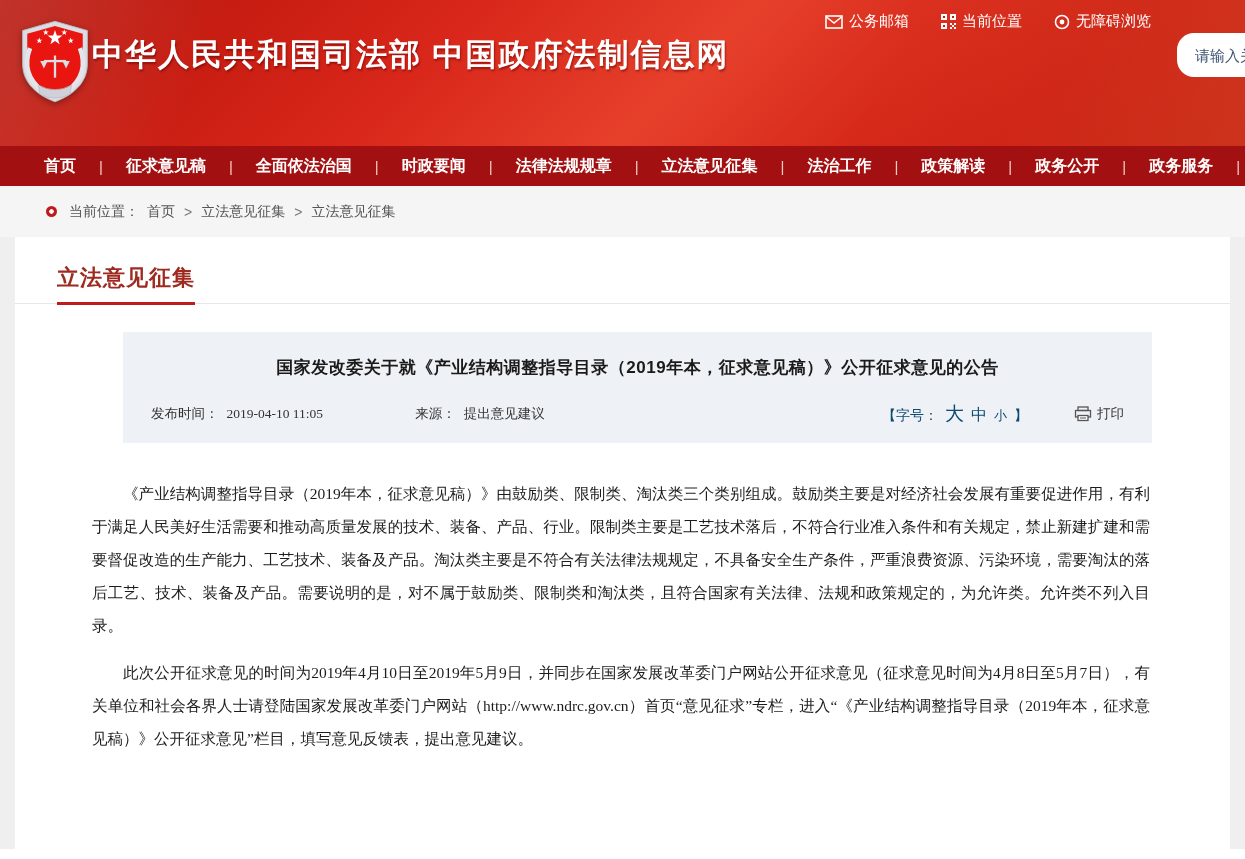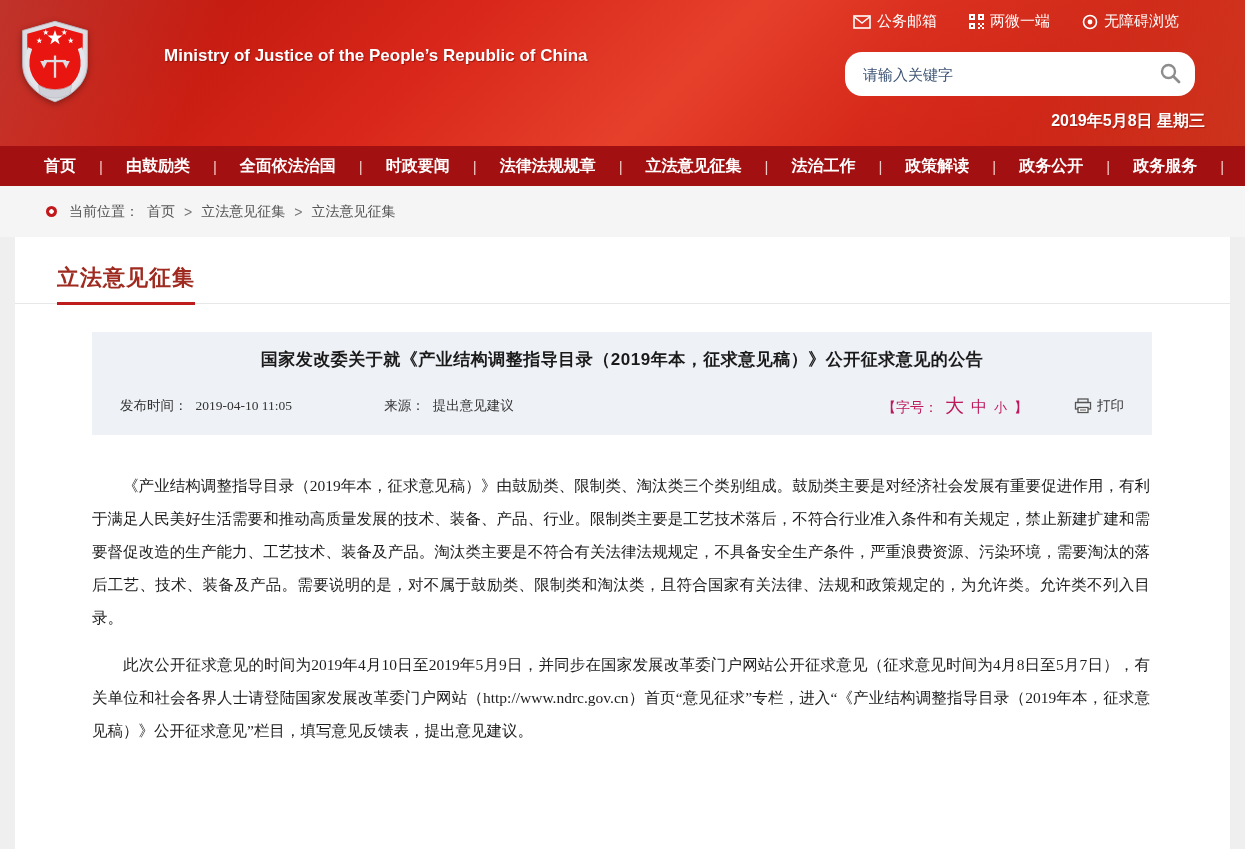--- a/index.html
+++ b/index.html
@@ -15,21 +15,21 @@
       linear-gradient(135deg,#b51208 0%, #d8261a 34%, #e6402b 55%, #cc1a10 82%, #c01208 100%);
   }
   .emblem{ position:absolute; left:18px; top:20px; width:74px; height:84px;
            filter:drop-shadow(0 2px 3px rgba(0,0,0,.35)); }
   .title-block{ position:absolute; left:92px; top:34px; color:#fff; }
   .site-title{ font-size:31px; font-weight:bold; letter-spacing:2px;
                text-shadow:1px 2px 2px rgba(100,0,0,.5); white-space:nowrap; }
   .site-subtitle{ font-size:17px; font-weight:bold; margin-top:12px; padding-left:72px;
                   text-shadow:1px 1px 1px rgba(100,0,0,.5); }
   .header-right{ position:absolute; right:40px; top:12px; width:380px;
-                 display:flex; flex-direction:column; align-items:flex-end; color:#fff; }
+                 display:flex; flex-direction:row; align-items:flex-start; color:#fff; }
   .top-links{ display:flex; gap:32px; margin-right:26px; }
   .top-link{ display:flex; align-items:center; gap:6px; font-size:15px; cursor:pointer; white-space:nowrap; }
   .top-link svg{ display:block; }
   .search-bar{ margin-top:21px; margin-right:10px; width:350px; height:44px;
                background:#fff; border-radius:17px; display:flex; align-items:center;
                padding:0 12px 0 18px; }
   .search-input{ flex:1; border:none; outline:none; font-size:15px; color:#3d5374;
                  background:transparent; font-family:"Liberation Sans",sans-serif; }
   .search-input::placeholder{ color:#3d5374; opacity:1; }
   .search-btn{ background:none; border:none; cursor:pointer; padding:2px; }
@@ -54,28 +54,28 @@
 
   
   .main-wrap{ background:#efefef; padding:0 15px; }
   .panel{ background:#fff; min-height:612px; padding-bottom:4px; }
 
   .section-head{ padding:26px 0 0 42px; border-bottom:1px solid #e7e7e7; }
   .section-title{ display:inline-block; color:#9e2a20; font-size:22px; font-weight:bold;
                   letter-spacing:1px; padding-bottom:9px; border-bottom:3px solid #bf1d1d;
                   margin-bottom:-2px; }
 
-  .article-head{ margin:28px 78px 0 77px; background:#eef1f6; padding:16px 28px 16px; }
+  .article-head{ margin:28px 78px 0 108px; background:#eef1f6; padding:24px 28px 16px; }
   .article-title{ text-align:center; font-size:17px; font-weight:bold; color:#1a1a1a; letter-spacing:.5px; }
   .meta-row{ display:flex; align-items:center; margin-top:22px;
              font-family:"Liberation Serif", serif; font-size:13.5px; color:#333; }
   .meta-item{ white-space:nowrap; }
   .meta-source{ margin-left:92px; }
   .meta-right{ margin-left:auto; display:flex; align-items:center; }
-  .fontsize-group{ display:flex; align-items:baseline; gap:7px; color:#be185d; }
+  .fontsize-group{ display:flex; align-items:baseline; gap:7px; color:#0c4a6e; }
   .fs-bracket{ font-size:14px; }
   .fs-large{ font-size:19px; cursor:pointer; }
   .fs-medium{ font-size:16px; cursor:pointer; }
   .fs-small{ font-size:13px; cursor:pointer; }
   .print-group{ display:flex; align-items:center; gap:5px; margin-left:46px; cursor:pointer; }
   .print-group svg{ display:block; }
 
   .article-body{ margin:0 80px 0 77px; padding-top:34px;
                  font-family:"Liberation Serif", serif; font-size:15.5px; color:#1c1c1c;
                  line-height:33px; }
@@ -110,21 +110,21 @@
     <g stroke="#dcdde2" stroke-width="2.5" fill="none">
       <line x1="40" y1="38" x2="40" y2="62"></line>
       <line x1="28" y1="44" x2="52" y2="44"></line>
       <path d="M24 44 L32 44 L28 52 Z" fill="#dcdde2" stroke="none"></path>
       <path d="M48 44 L56 44 L52 52 Z" fill="#dcdde2" stroke="none"></path>
     </g>
     <path d="M22 70 Q40 80 58 70 L56 80 Q40 88 24 80 Z" fill="#cfd0d8" stroke="#b9bac2" stroke-width="0.8"></path>
   </svg>
 
   <div class="title-block">
-    <div class="site-subtitle">Ministry of Justice of the People’s Republic of China</div>
+    <div class="site-title">中华人民共和国司法部 中国政府法制信息网</div>
   </div>
 
   <div class="header-right">
     <div class="top-links">
       <div class="top-link">
         <svg width="18" height="14" viewBox="0 0 18 14">
           <rect x="1" y="1" width="16" height="12" fill="none" stroke="#fff" stroke-width="1.6"></rect>
           <path d="M1.5 2 L9 8 L16.5 2" fill="none" stroke="#fff" stroke-width="1.6"></path>
         </svg>
         <span>公务邮箱</span>
@@ -138,21 +138,21 @@
               <rect x="11" y="2" width="2" height="2" fill="#c81a12"></rect>
             <rect x="0" y="9" width="6" height="6"></rect>
               <rect x="2" y="11" width="2" height="2" fill="#c81a12"></rect>
             <rect x="9" y="9" width="2" height="2"></rect>
               <rect x="13" y="9" width="2" height="2"></rect>
             <rect x="11" y="11" width="2" height="2"></rect>
               <rect x="9" y="13" width="2" height="2"></rect>
               <rect x="13" y="13" width="2" height="2"></rect>
           </g>
         </svg>
-        <span>两微一端</span>
+        <span>当前位置</span>
       </div>
       <div class="top-link">
         <svg width="16" height="16" viewBox="0 0 16 16">
           <circle cx="8" cy="8" r="6.5" fill="none" stroke="#fff" stroke-width="1.6"></circle>
           <circle cx="8" cy="8" r="2.4" fill="#fff"></circle>
         </svg>
         <span>无障碍浏览</span>
       </div>
     </div>
 
@@ -166,21 +166,21 @@
       </button>
     </div>
 
     <div class="header-date">2019年5月8日 星期三</div>
   </div>
 </div>
 
 <div class="main-nav">
   <a class="nav-item">首页</a>
   <span class="nav-sep">|</span>
-  <a class="nav-item">由鼓励类</a>
+  <a class="nav-item">征求意见稿</a>
   <span class="nav-sep">|</span>
   <a class="nav-item">全面依法治国</a>
   <span class="nav-sep">|</span>
   <a class="nav-item">时政要闻</a>
   <span class="nav-sep">|</span>
   <a class="nav-item">法律法规规章</a>
   <span class="nav-sep">|</span>
   <a class="nav-item">立法意见征集</a>
   <span class="nav-sep">|</span>
   <a class="nav-item">法治工作</a>

